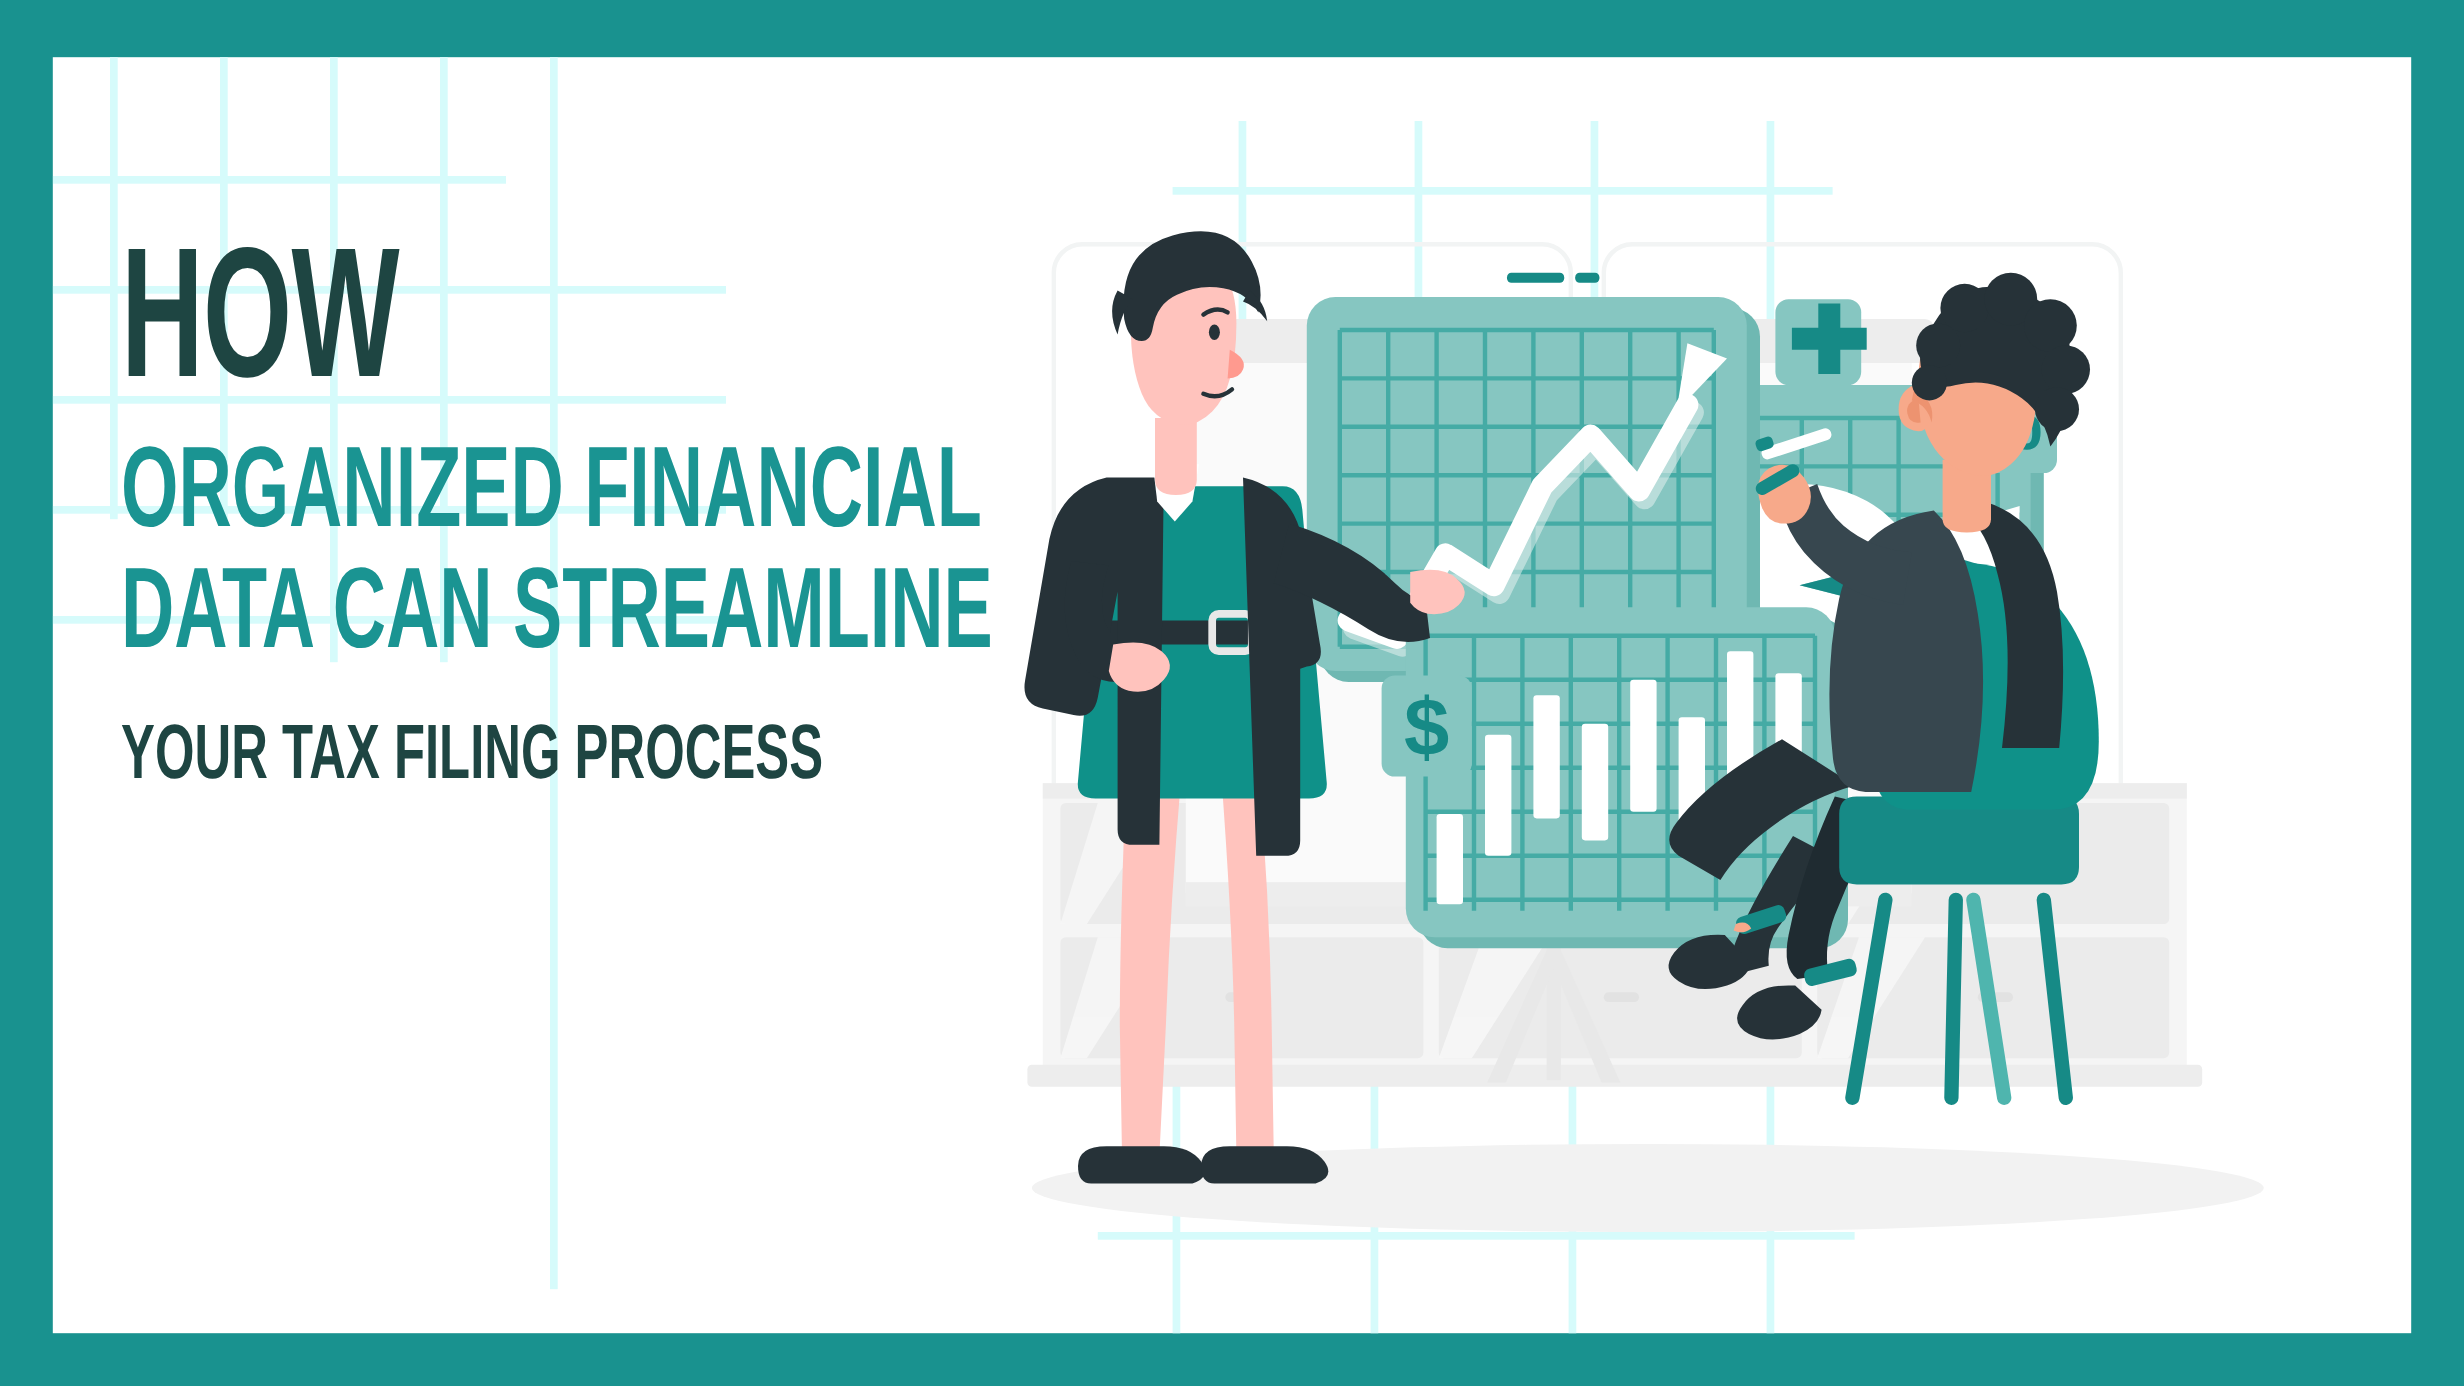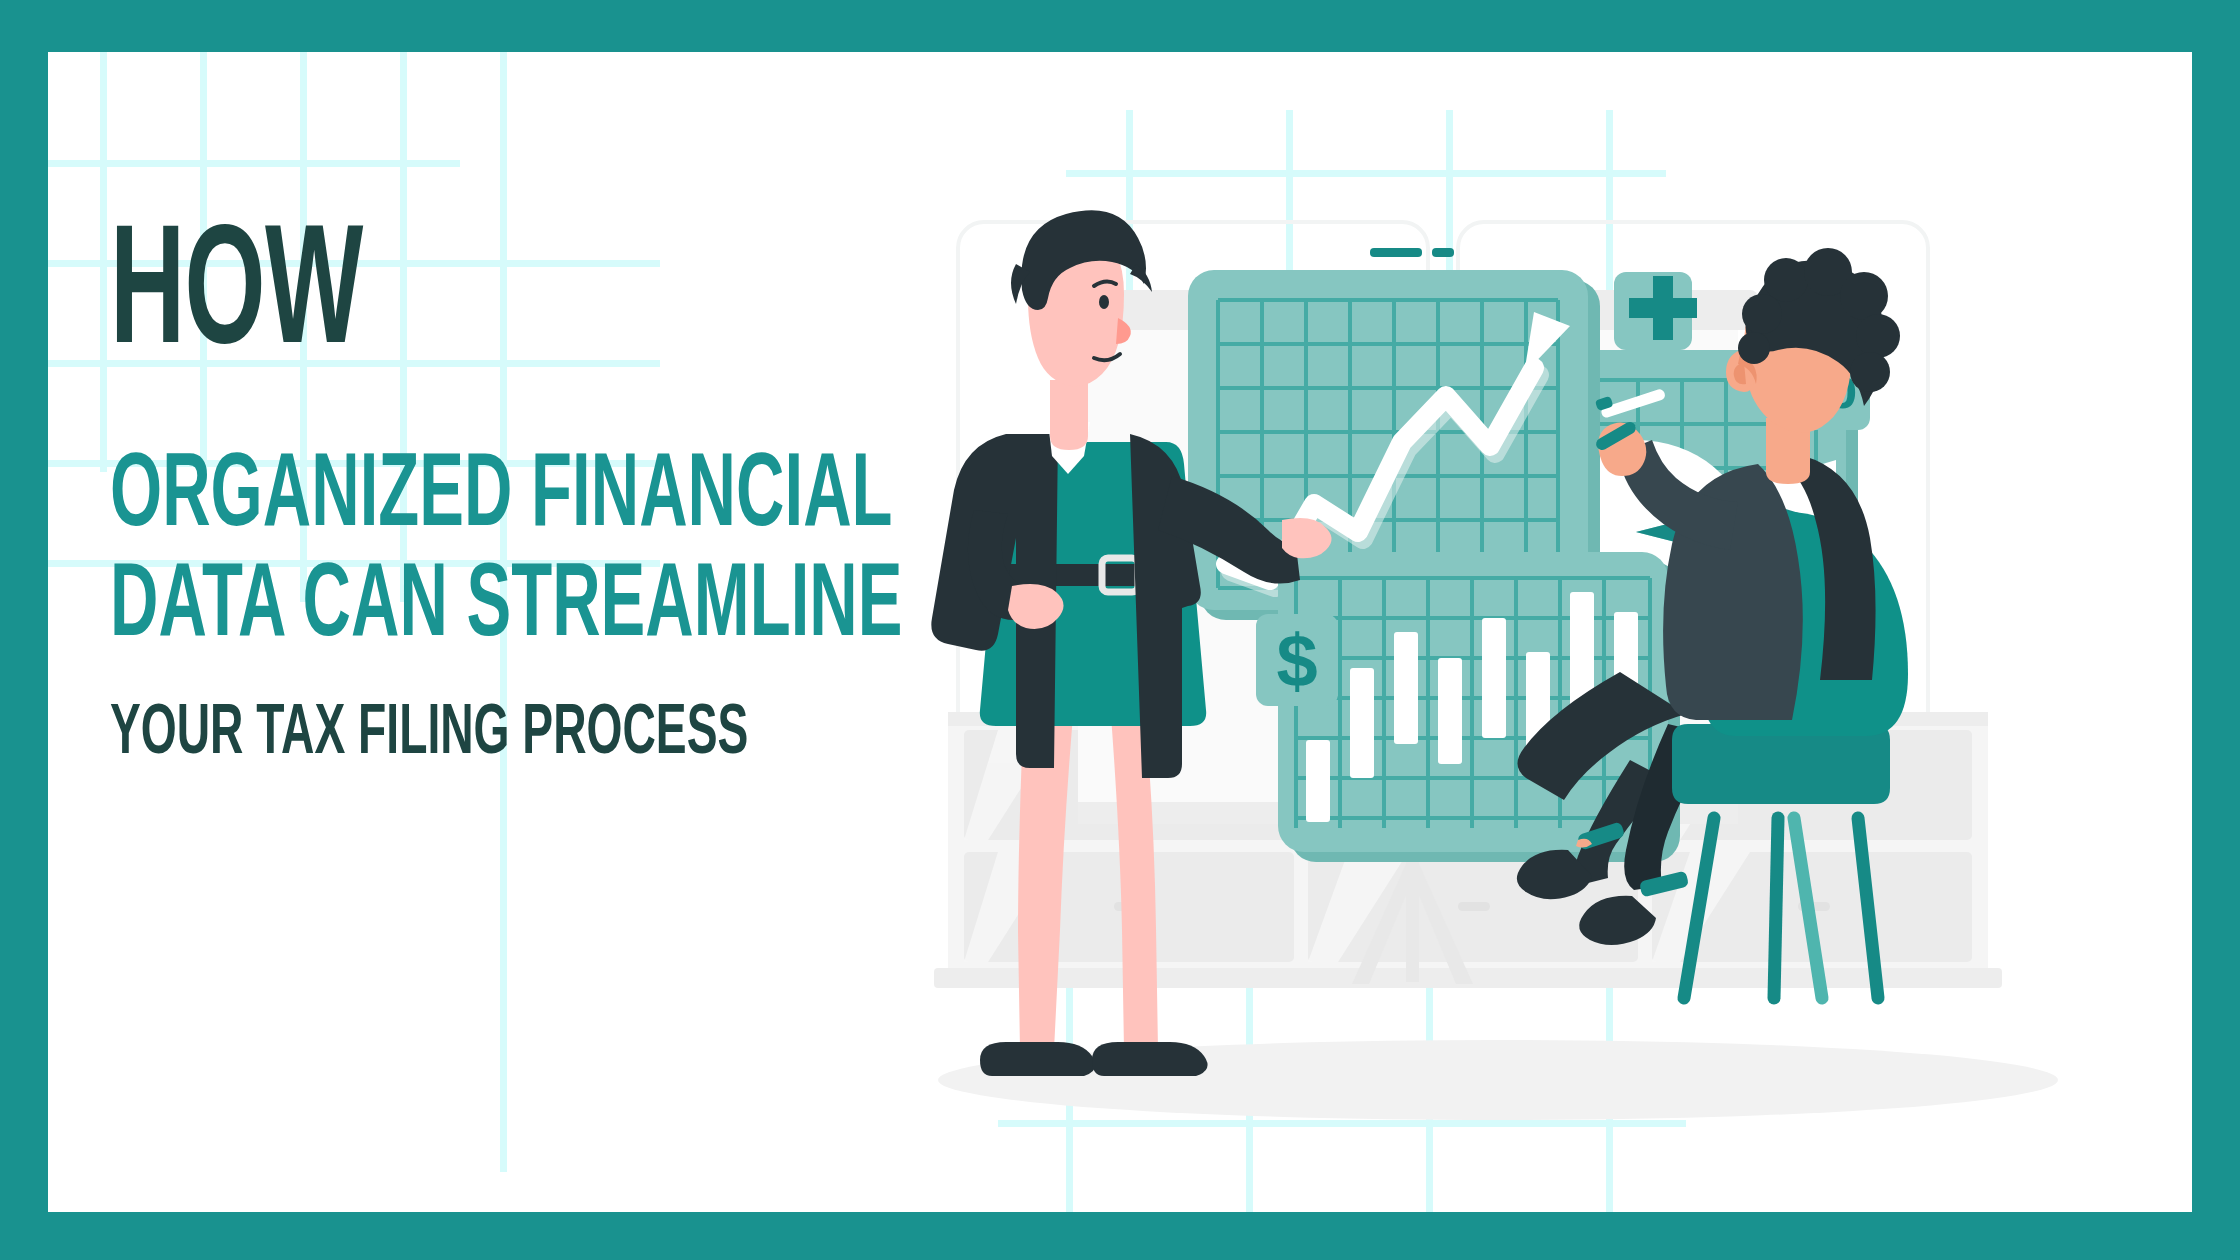--- a/index.html
+++ b/index.html
@@ -26,21 +26,21 @@
     font-family:"Liberation Sans Narrow","Liberation Sans",sans-serif;
     font-weight:700;font-size:104px;line-height:1.06;letter-spacing:0px;
     color:#1A9492;transform:scaleX(0.645);transform-origin:left center;white-space:nowrap;
   }
   .sub-line{
     font-family:"Liberation Sans Narrow","Liberation Sans",sans-serif;
     font-weight:700;font-size:70px;line-height:1.1;letter-spacing:0px;
     color:#1E4542;transform:scaleX(0.66);transform-origin:left center;white-space:nowrap;
   }
   #kicker-wrap{height:152px;}
-  #head-wrap{margin-top:70px;}
+  #head-wrap{margin-top:24px;}
   #sub-wrap{margin-top:37px;}
 
   
   #illus{position:absolute;left:830px;top:60px;width:1300px;height:1090px;}
   #illus svg{display:block;width:100%;height:100%;}
 </style>
 </head>
 <body>
 
 <div id="banner">

